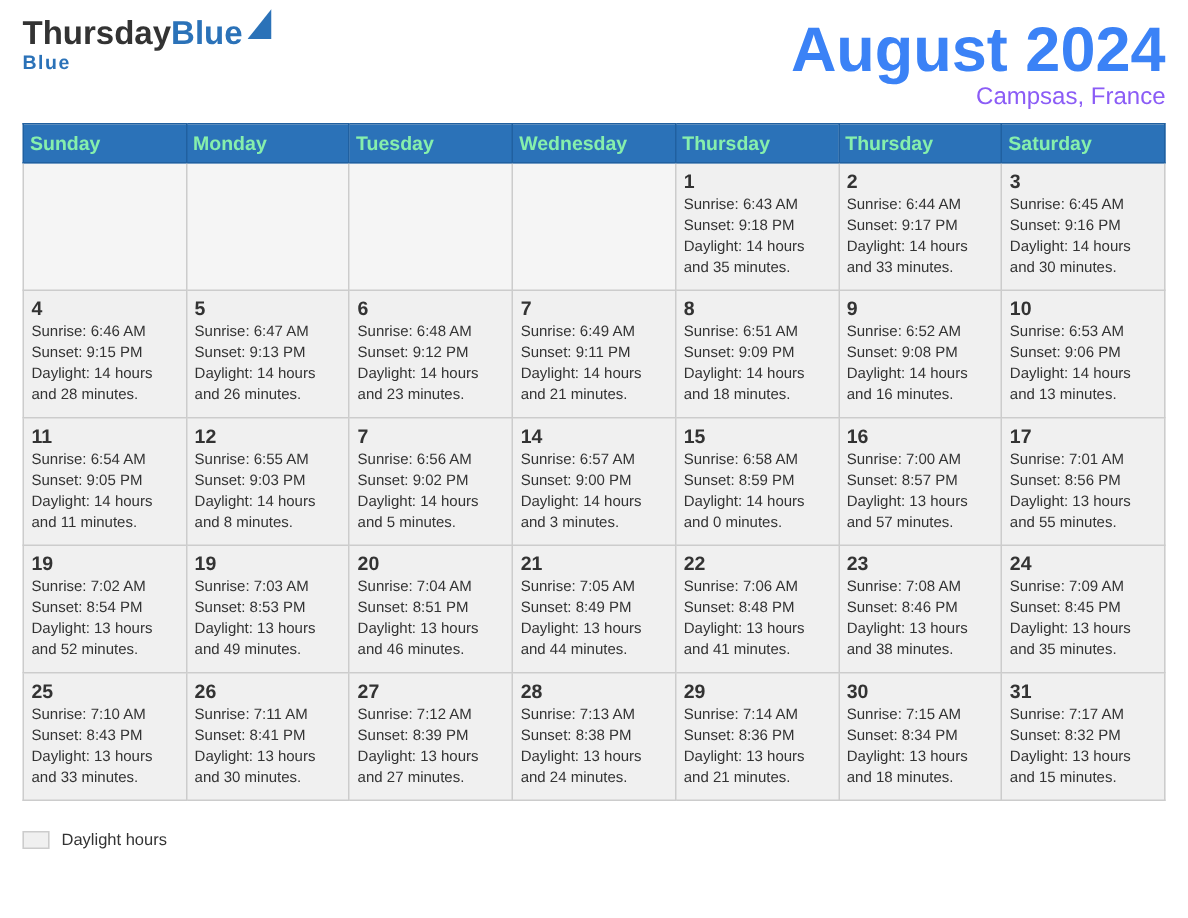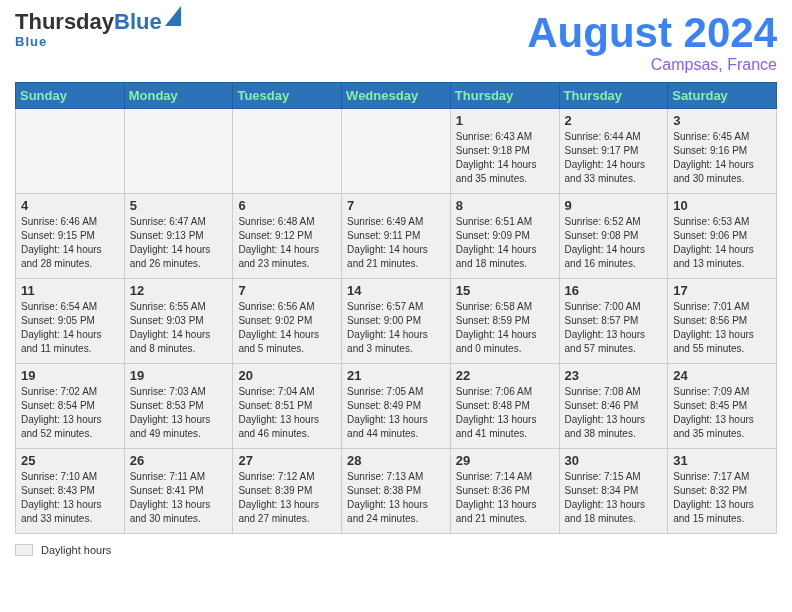--- a/index.html
+++ b/index.html
@@ -88,21 +88,21 @@
       color: #333;
       display: block;
       margin-bottom: 2px;
     }
     .day-info {
       font-size: 10px;
       color: #333;
       line-height: 1.4;
     }
     .footer {
-      margin-top: 10px;
+      margin-top: 20px;
       display: flex;
       align-items: center;
       gap: 8px;
     }
     .footer-box {
       width: 18px;
       height: 12px;
       background: #f0f0f0;
       border: 1px solid #ccc;
       display: inline-block;

